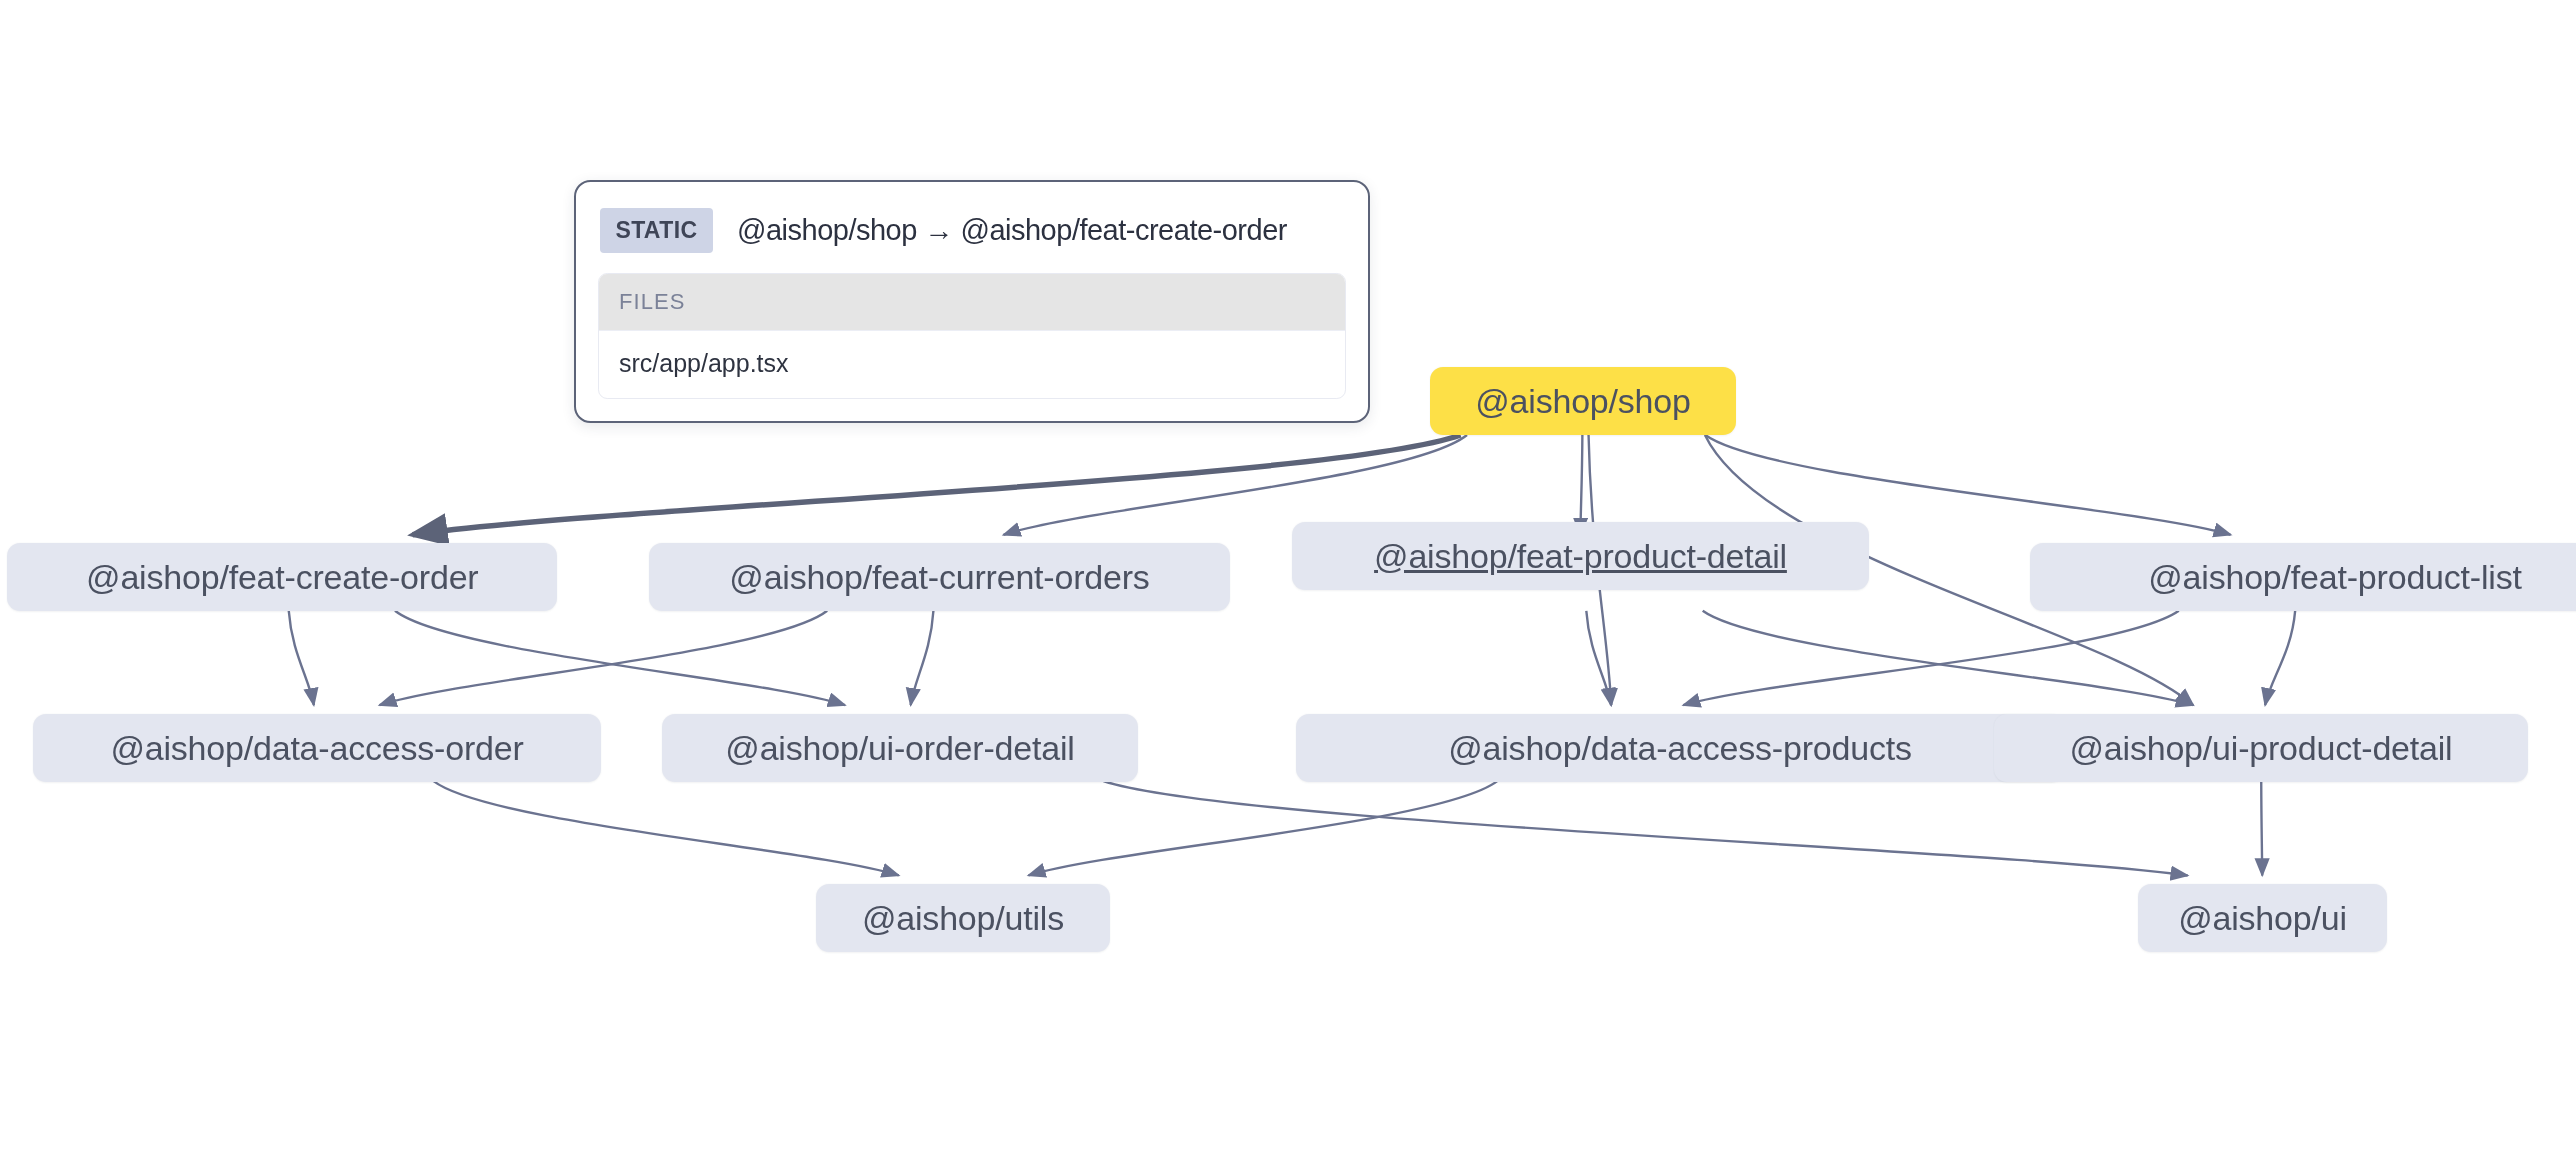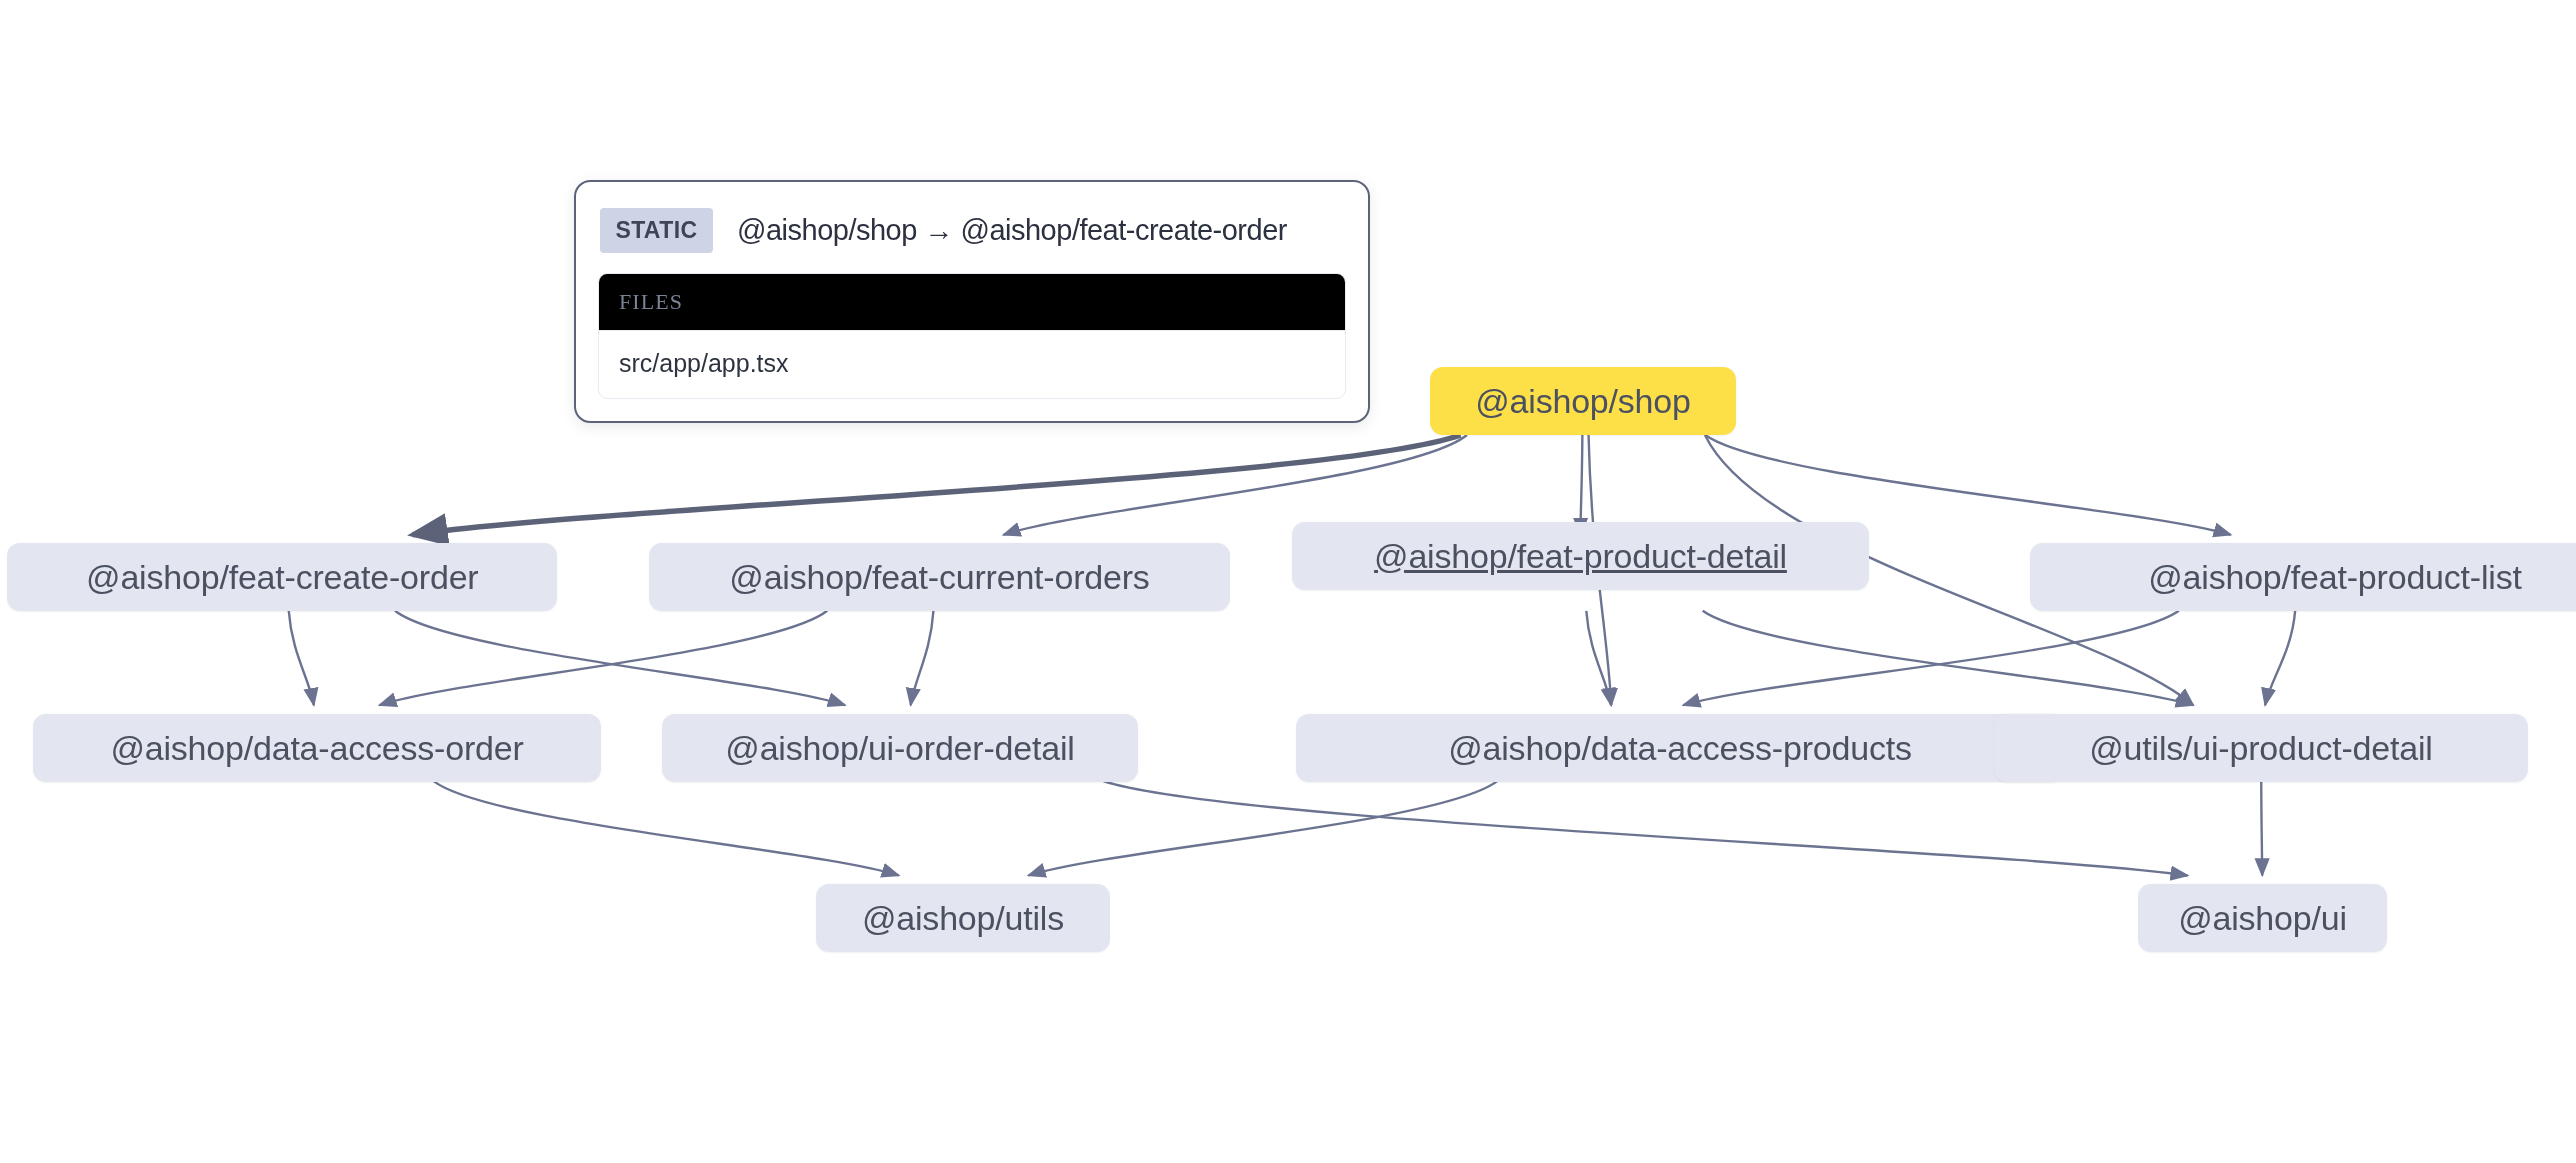--- a/index.html
+++ b/index.html
@@ -94,27 +94,27 @@
 
   #tooltip-files-panel {
     margin-top: 11px;
     border: 1.8px solid #e8eaf2;
     border-radius: 9.2px;
     overflow: hidden;
     background: #ffffff;
   }
 
   #tooltip-files-caption {
-    background: #000000;
+    background: #e5e5e5;
     color: #7b8298;
     font-size: 22px;
     letter-spacing: 1.1px;
     padding: 15.6px 20px 14.7px 20px;
     border-bottom: 1.8px solid #eceef5;
-    font-family: Liberation Serif, serif;
+    font-family: Liberation Sans, sans-serif;
   }
 
   .tooltip-file-row {
     color: #2e3340;
     font-size: 25px;
     padding: 18.3px 20px 20px 20px;
     font-family: "Liberation Sans", sans-serif;
   }
 </style>
 </head>
@@ -175,21 +175,21 @@
       <div class="node" style="left: 33px; top: 714px; width: 568px;">
         <span>@aishop/data-access-order</span>
       </div>
       <div class="node" style="left: 662px; top: 714px; width: 476px;">
         <span>@aishop/ui-order-detail</span>
       </div>
       <div class="node" style="left: 1296px; top: 714px; width: 768px;">
         <span>@aishop/data-access-products</span>
       </div>
       <div class="node" style="left: 1994px; top: 714px; width: 534px;">
-        <span>@utils/ui-product-detail</span>
+        <span>@aishop/ui-product-detail</span>
       </div>
       <div class="node" style="left: 816px; top: 884px; width: 294px;">
         <span>@aishop/utils</span>
       </div>
       <div class="node" style="left: 2138px; top: 884px; width: 249px;">
         <span>@aishop/ui</span>
       </div>
     </div>
 
   <div id="edge-tooltip">

